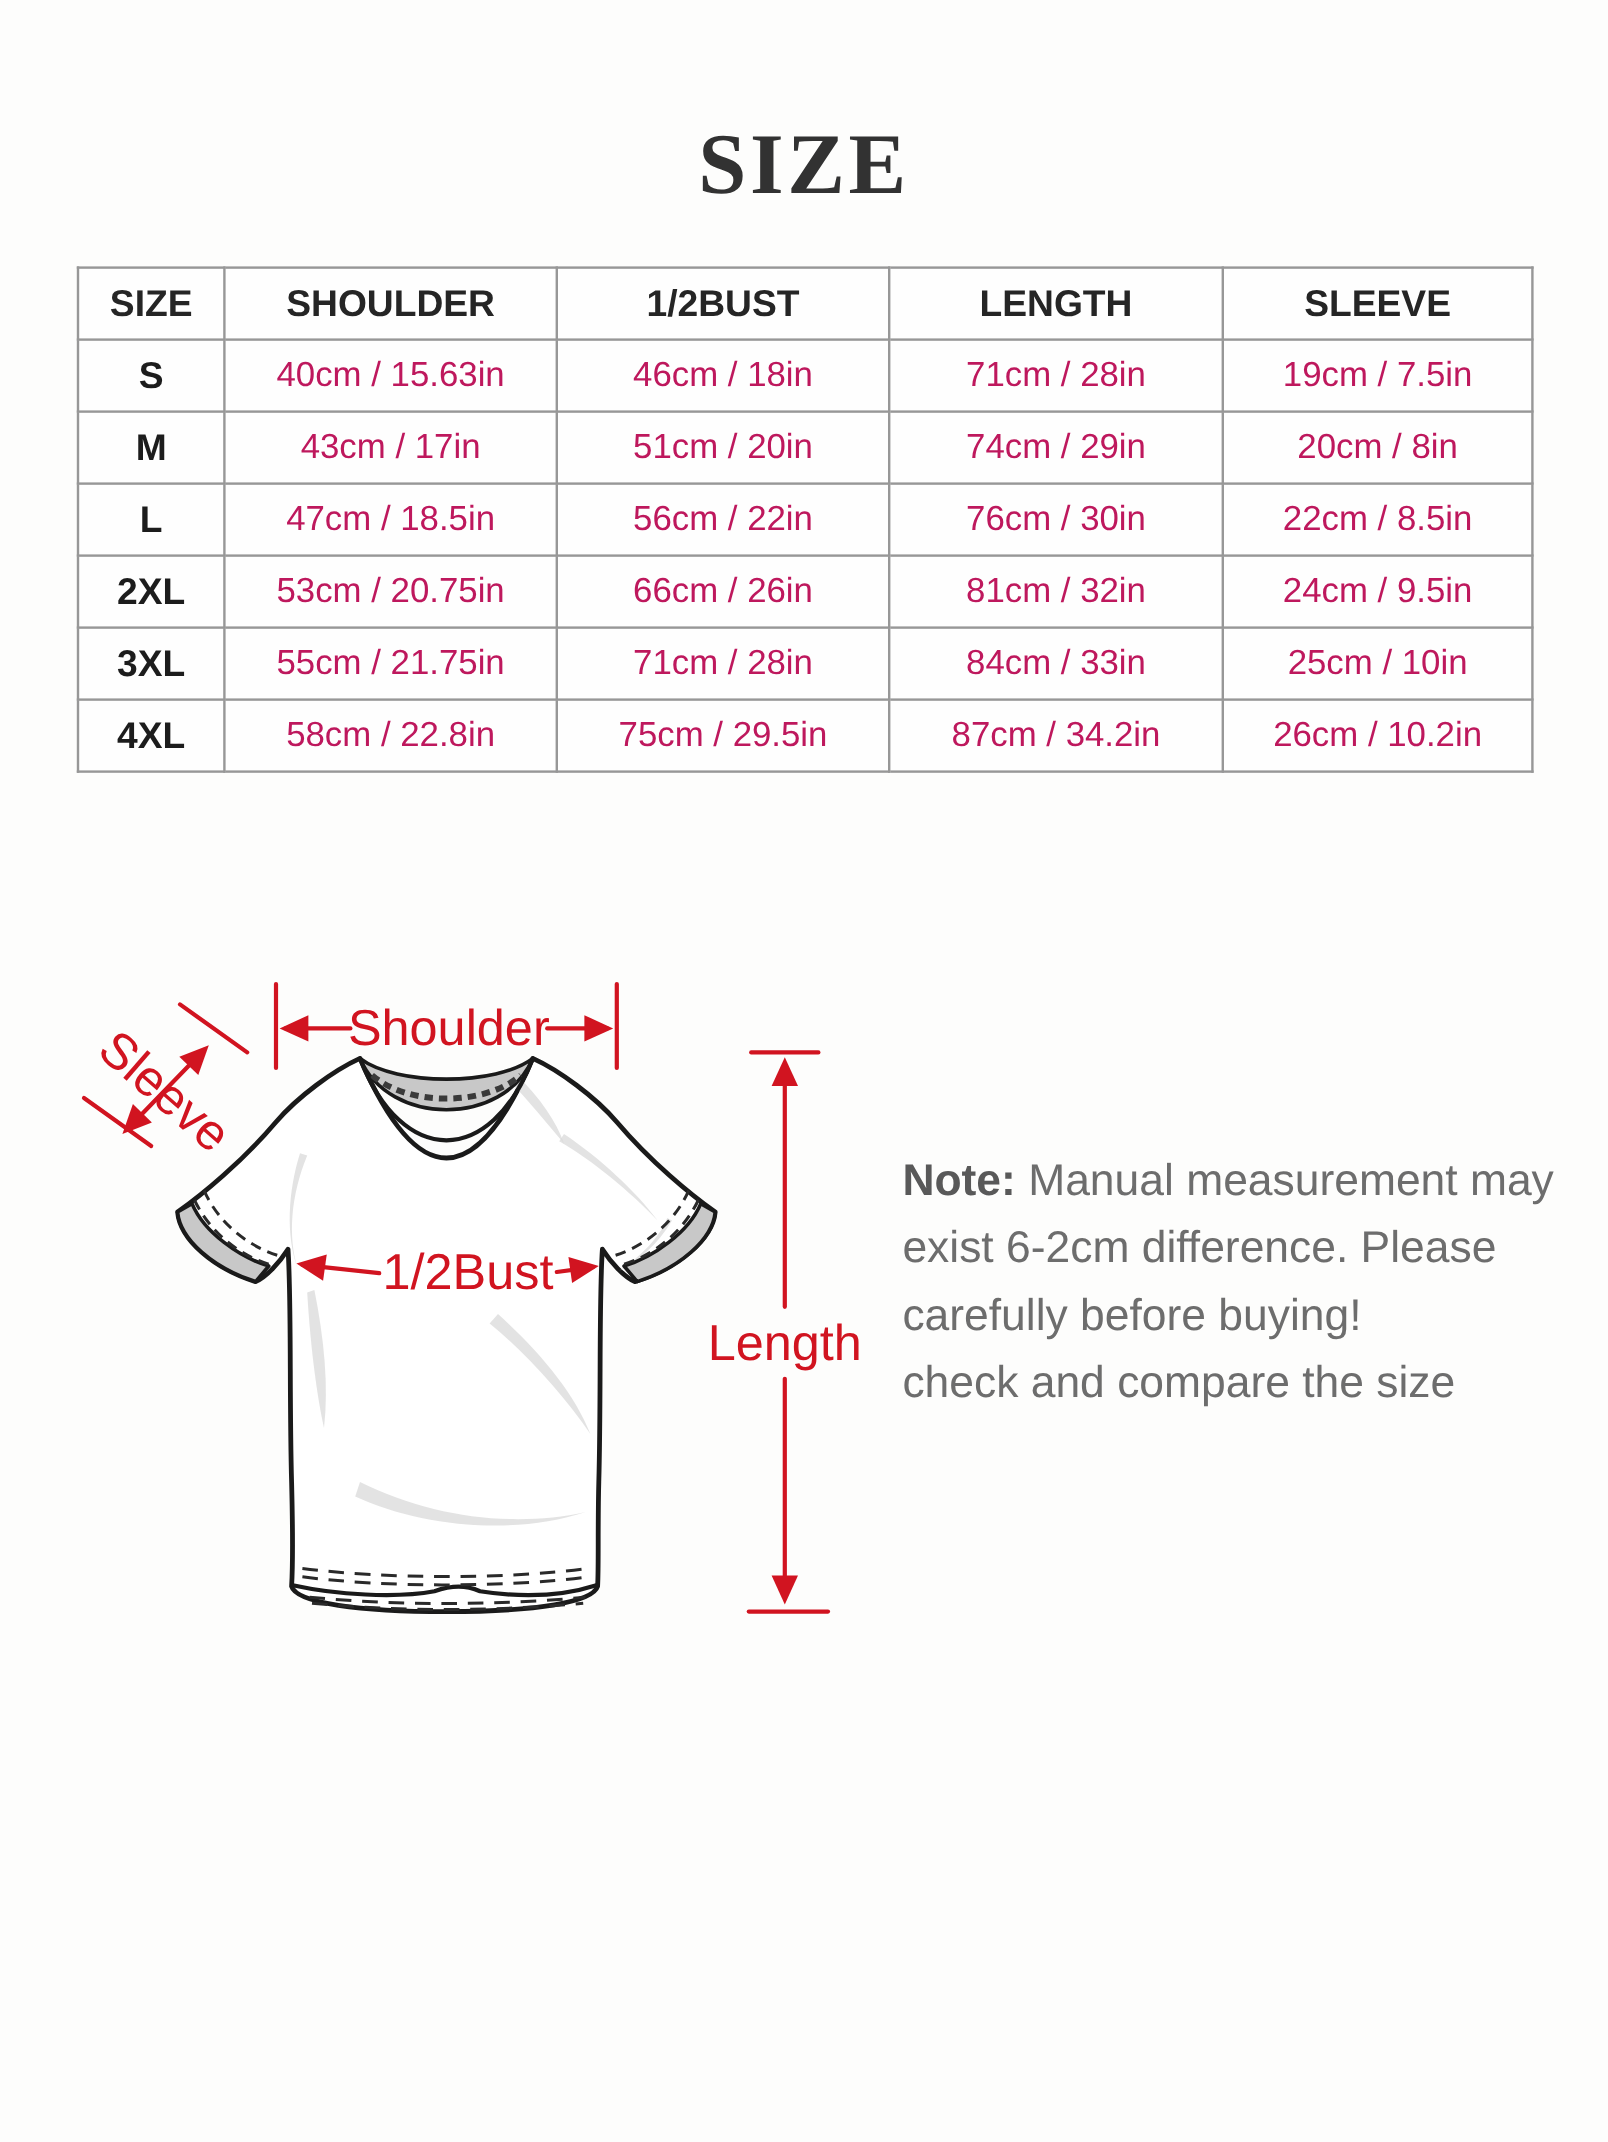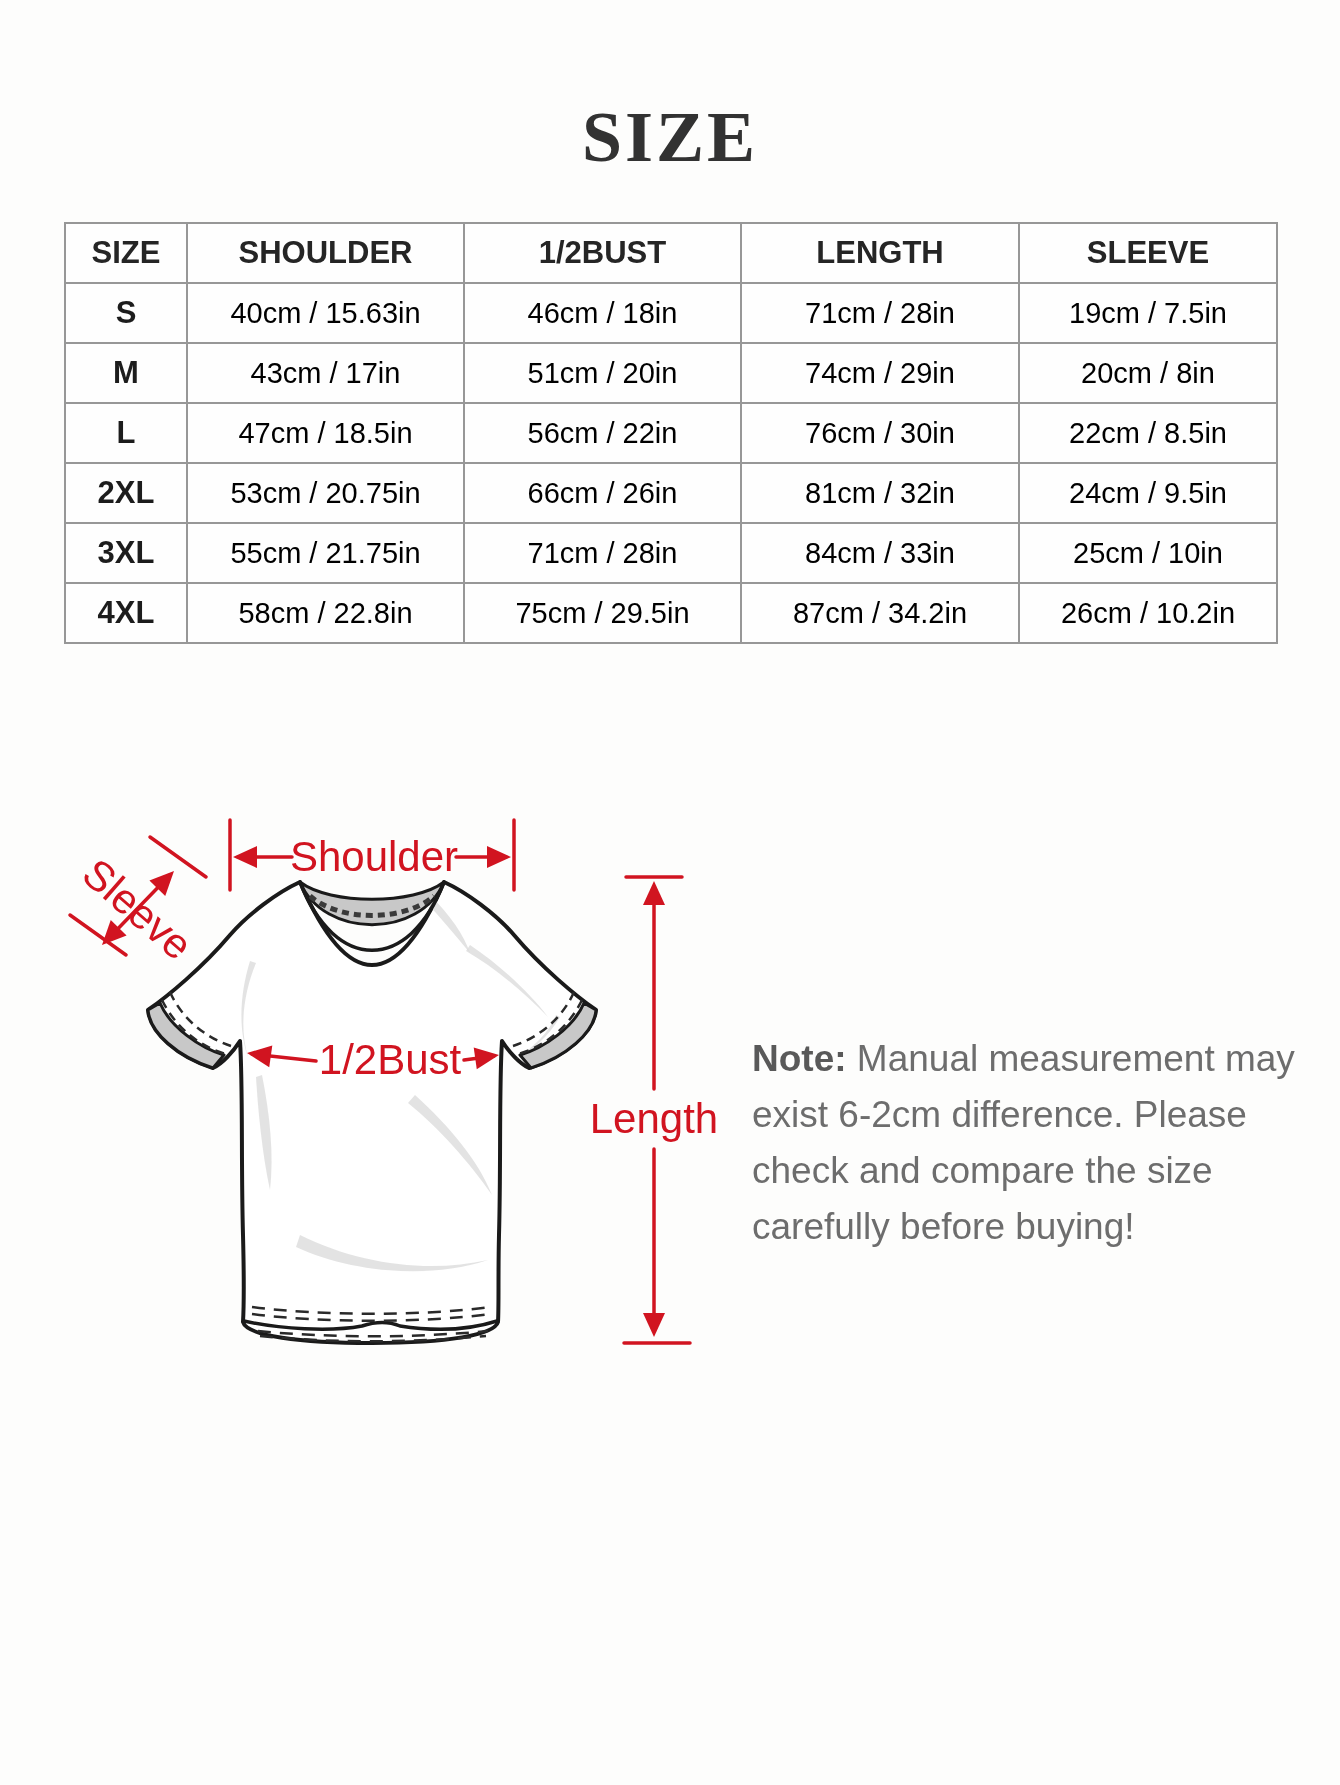--- a/index.html
+++ b/index.html
@@ -30,39 +30,39 @@
     background:#fefefe;
   }
   table.size-table th, table.size-table td {
     border:2px solid #979797;
     text-align:center; vertical-align:middle;
     padding:0; overflow:hidden; white-space:nowrap;
   }
   table.size-table th {
     height:58px; font-size:31px; font-weight:bold; color:#252525;
   }
-  table.size-table td { height:58px; font-size:29px; color:#000000; }
+  table.size-table td { height:58px; font-size:29px; color:#be185d; }
   table.size-table td.size-col { font-weight:bold; color:#1c1c1c; font-size:31px; }
 
   
   svg.diagram { position:absolute; left:0; top:765px; }
   .outline { fill:#ffffff; stroke:#1a1a1a; stroke-width:4; stroke-linejoin:round; }
   .thin    { fill:none; stroke:#1a1a1a; stroke-width:3.5; stroke-linecap:round; }
   .grayfill{ fill:#c8c8c8; stroke:#1a1a1a; stroke-width:3; stroke-linejoin:round; }
   .shade   { fill:#dadada; opacity:.75; stroke:none; }
   .stitch  { fill:none; stroke:#2a2a2a; stroke-width:2.5; stroke-dasharray:13 9; }
   .stitch2 { fill:none; stroke:#2a2a2a; stroke-width:2.5; stroke-dasharray:9 6; }
   .braid   { fill:none; stroke:#3a3a3a; stroke-width:5; stroke-dasharray:7 5; }
   .dim     { fill:none; stroke:var(--accent); stroke-width:3.5; stroke-linecap:round; }
   .dim-head{ fill:var(--accent); stroke:none; }
   .dim-text{ fill:var(--accent); font-family:"Liberation Sans",sans-serif; font-size:42px; }
 
   
   .note {
-    position:absolute; left:752px; top:1031px; width:560px;
+    position:absolute; left:752px; top:956px; width:560px;
     font-size:37px; line-height:56px; color:#6d6d6d;
   }
   .note-prefix { font-weight:bold; color:#595959; }
 </style>
 </head>
 <body>
 
 <div class="page">
 
   <h1 class="title">SIZE</h1>
@@ -235,17 +235,17 @@
       <g class="dim-head" transform="translate(654,572) rotate(90)">
           <path d="M0,0 L-24,-11 L-24,11 Z"></path>
         </g>
       <text class="dim-text" x="654" y="368" text-anchor="middle">Length</text>
     </g>
   </svg>
 
   <div class="note">
       <div><span class="note-prefix">Note: </span>Manual measurement may</div>
       <div>exist 6-2cm difference. Please</div>
+      <div>carefully before buying!</div>
       <div>check and compare the size</div>
-      <div>carefully before buying!</div>
     </div>
 
 </div>
 
 </body></html>

